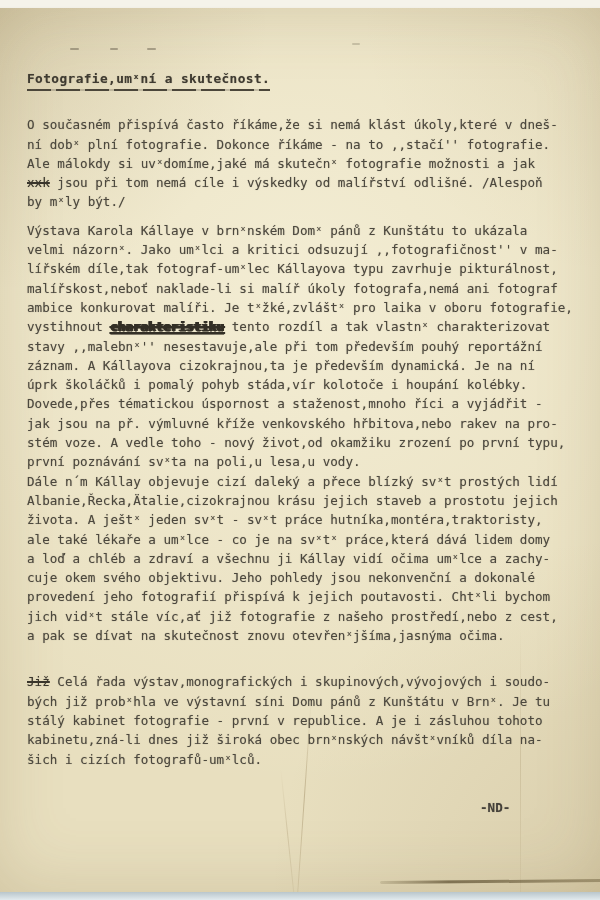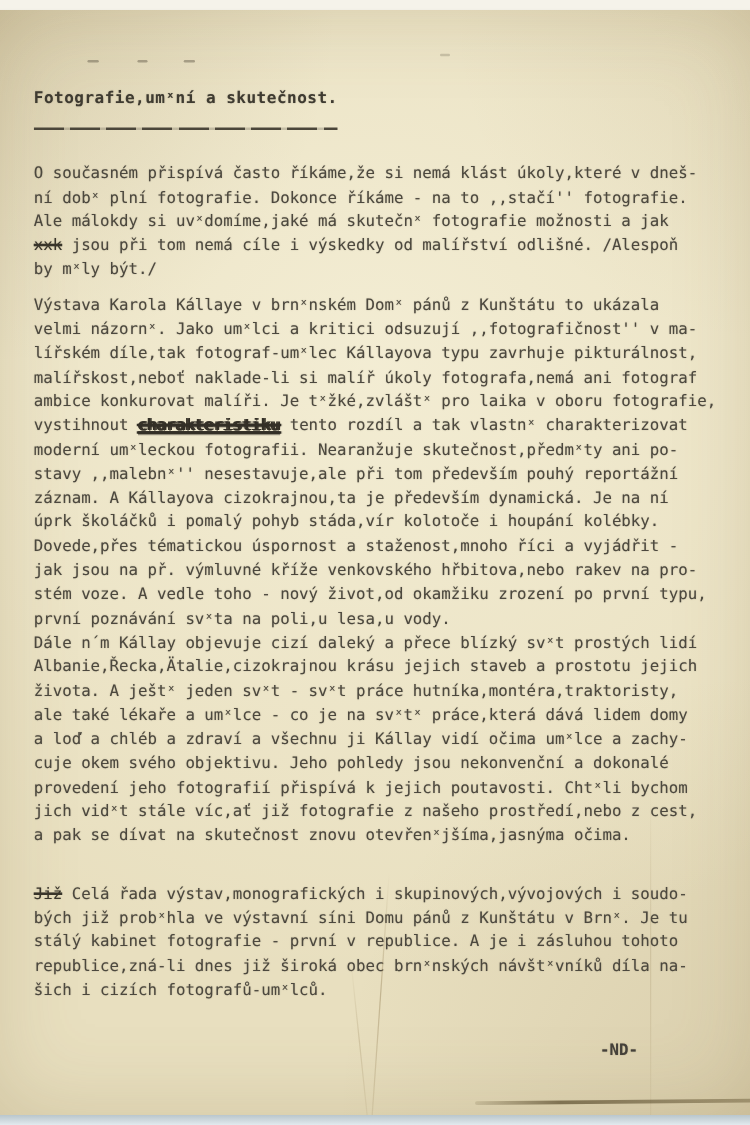--- a/index.html
+++ b/index.html
@@ -26,34 +26,34 @@
     position:relative;
     padding:49px 0 0 35px;
     color:#4c483e;
     font-size:12.6px;line-height:19.3px;
     text-shadow:0 0 1px rgba(84,78,64,0.45);
   }
   .title{
     display:inline-block;
     font-size:12.8px;font-weight:bold;color:#3f3b31;
     letter-spacing:0.4px;
-    padding-bottom:16px;margin:12px 0 24px 0;
+    padding-bottom:3px;margin:12px 0 24px 0;
     background:repeating-linear-gradient(90deg,#4b463a 0 24px,rgba(75,70,58,0.25) 24px 29px) left bottom / 100% 2px no-repeat;
   }
   .para{margin:0;}
   .para:nth-child(1){margin-bottom:9px;}
   .para:nth-child(3){margin-bottom:27px;}
   .line{position:relative;white-space:pre;}
   .struck{
     font-weight:normal;color:#39352b;
     text-decoration:line-through;
     text-decoration-thickness:2px;
   }
   .blotted{
-    font-weight:normal;color:#332f26;
+    font-weight:bold;color:#332f26;
     text-decoration:line-through underline;
     text-decoration-thickness:2px;
     text-shadow:1px 0 0 currentColor,-1px 0 0 currentColor,0 1px 0 rgba(51,47,38,.6);
   }
   .overlay{
     position:absolute;left:200px;top:-9px;
     font-size:12.4px;color:#45413a;
   }
   .signature{margin:29px 0 0 453px;font-weight:bold;color:#45413a;}
   .pencil-dash{position:absolute;height:2px;background:rgba(105,97,80,0.5);border-radius:1px;}
@@ -91,21 +91,21 @@
             <div class="line"><span class="struck">xxk</span><span> jsou při tom nemá cíle i výskedky od malířství odlišné. /Alespoň</span></div>
             <div class="line"><span>by mˣly být./</span></div>
           </div>
           <div class="para">
             <div class="line"><span>Výstava Karola Kállaye v brnˣnském Domˣ pánů z Kunštátu to ukázala</span></div>
             <div class="line"><span>velmi názornˣ. Jako umˣlci a kritici odsuzují ,,fotografičnost'' v ma-</span></div>
             <div class="line"><span>lířském díle,tak fotograf-umˣlec Kállayova typu zavrhuje pikturálnost,</span></div>
             <div class="line"><span>malířskost,neboť naklade-li si malíř úkoly fotografa,nemá ani fotograf</span></div>
             <div class="line"><span>ambice konkurovat malíři. Je tˣžké,zvláštˣ pro laika v oboru fotografie,</span></div>
             <div class="line"><span>vystihnout </span><span class="blotted">charakteristiku</span><span> tento rozdíl a tak vlastnˣ charakterizovat</span></div>
-            <div class="line"><span>moderní umˣleckou fotografii. Nearanžuje skutečnost,předmˣty ani po-</span></div>
+            <div class="line"></div>
             <div class="line"><span>stavy ,,malebnˣ'' nesestavuje,ale při tom především pouhý reportážní</span></div>
             <div class="line"><span>záznam. A Kállayova cizokrajnou,ta je především dynamická. Je na ní</span></div>
             <div class="line"><span>úprk školáčků i pomalý pohyb stáda,vír kolotoče i houpání kolébky.</span></div>
             <div class="line"><span>Dovede,přes tématickou úspornost a staženost,mnoho říci a vyjádřit -</span></div>
             <div class="line"><span>jak jsou na př. výmluvné kříže venkovského hřbitova,nebo rakev na pro-</span></div>
             <div class="line"><span>stém voze. A vedle toho - nový život,od okamžiku zrození po první typu,</span></div>
             <div class="line"><span>první poznávání svˣta na poli,u lesa,u vody.</span></div>
           </div>
           <div class="para">
             <div class="line"><span>Dále n´m Kállay objevuje cizí daleký a přece blízký svˣt prostých lidí</span></div>
@@ -115,21 +115,21 @@
             <div class="line"><span>a loď a chléb a zdraví a všechnu ji Kállay vidí očima umˣlce a zachy-</span></div>
             <div class="line"><span>cuje okem svého objektivu. Jeho pohledy jsou nekonvenční a dokonalé</span></div>
             <div class="line"><span>provedení jeho fotografií přispívá k jejich poutavosti. Chtˣli bychom</span></div>
             <div class="line"><span>jich vidˣt stále víc,ať již fotografie z našeho prostředí,nebo z cest,</span></div>
             <div class="line"><span>a pak se dívat na skutečnost znovu otevřenˣjšíma,jasnýma očima.</span></div>
           </div>
           <div class="para">
             <div class="line"><span class="struck">Již</span><span> Celá řada výstav,monografických i skupinových,vývojových i soudo-</span></div>
             <div class="line"><span>bých již probˣhla ve výstavní síni Domu pánů z Kunštátu v Brnˣ. Je tu</span></div>
             <div class="line"><span>stálý kabinet fotografie - první v republice. A je i zásluhou tohoto</span></div>
-            <div class="line"><span>republice,zná-li dnes již široká obec brnˣnských návštˣvníků díla na-</span></div>
+            <div class="line"><span>kabinetu,zná-li dnes již široká obec brnˣnských návštˣvníků díla na-</span></div>
             <div class="line"><span>šich i cizích fotografů-umˣlců.</span></div>
           </div>
         </div>
       <div class="signature">-ND-</div>
     </div>
 
     <div class="crease crease-center"></div>
     <div class="crease crease-center2"></div>
     <div class="crease crease-right"></div>
     <div class="smudge-bottom"></div>

